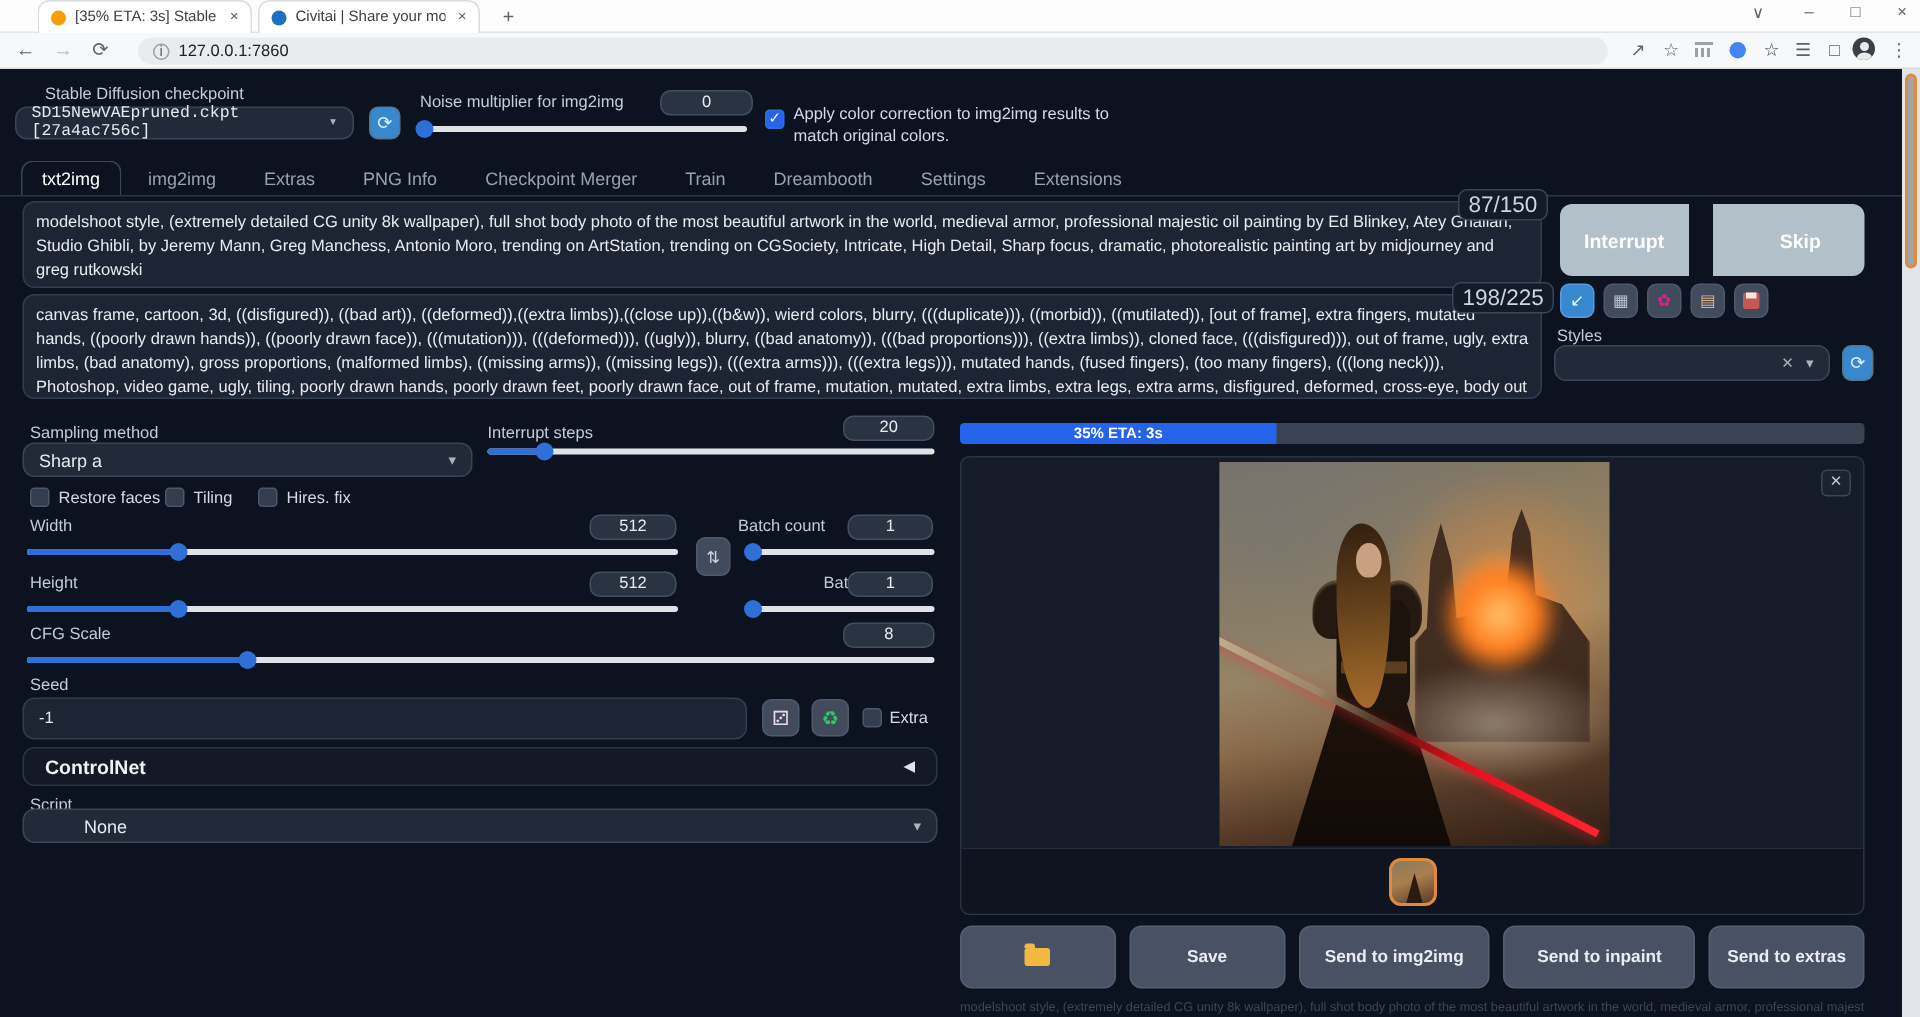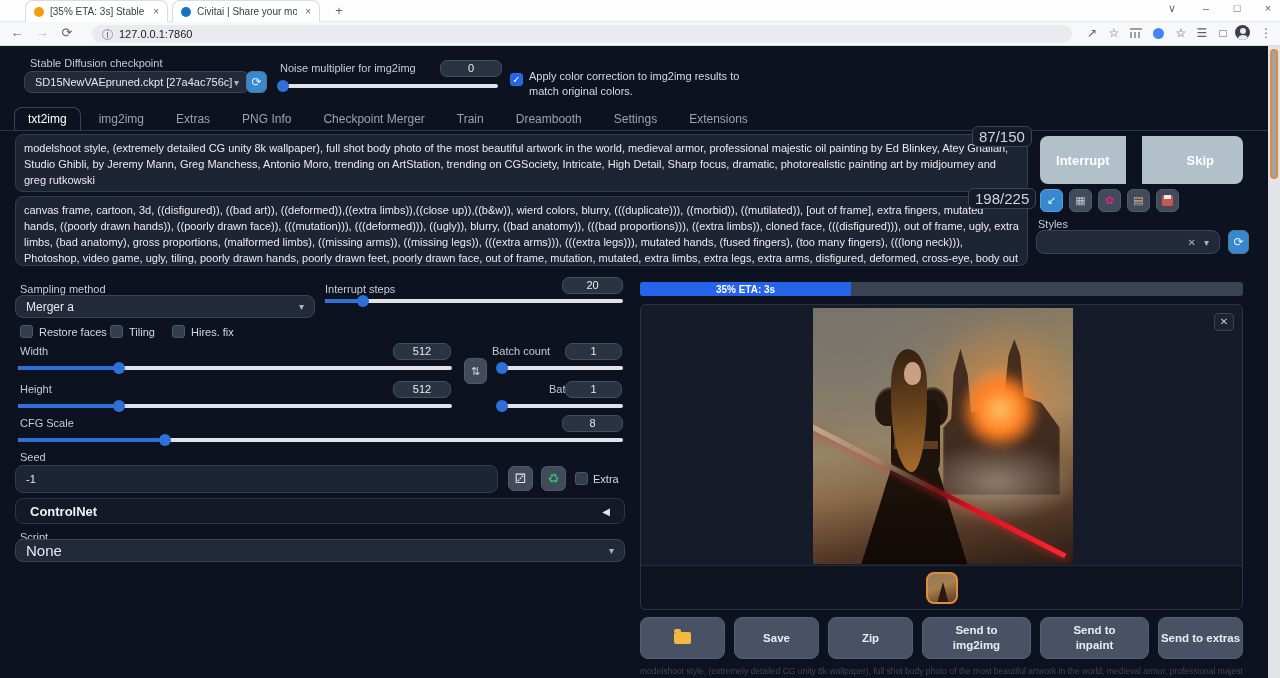--- a/index.html
+++ b/index.html
@@ -153,21 +153,21 @@
   <span class="avatar" style="left:1235px;">
       <i></i>
       <b></b>
     </span>
   <span class="tb-ic" style="left:1258px;">⋮</span>
 </div>
 
 <div class="page">
 
   <div class="lbl" style="left:30px;top:11px;">Stable Diffusion checkpoint</div>
-  <div class="dd" style="left:24px;top:25px;width:226px;height:22px;">
+  <div class="dd" style="left:10px;top:25px;width:226px;height:22px;font-family:Liberation Mono, monospace;">
     <span style="font-size:11px;">SD15NewVAEpruned.ckpt [27a4ac756c]</span>
     <span class="caret">▾</span>
   </div>
   <div class="topbtn" style="left:246px;top:25px;">⟳</div>
 
   <div class="lbl" style="left:280px;top:16px;">Noise multiplier for img2img</div>
   <div class="numbox" style="left:440px;top:14px;width:62px;">0</div>
   <div class="slider" style="left:280px;top:38px;width:218px;">
     <div class="fill" style="width:2%;"></div>
       <span class="knob" style="left:2%;"></span>
@@ -213,21 +213,21 @@
     <span></span>
     <span style="display:flex;gap:8px;align-items:center;">
       <span style="color:#aab3c0;font-size:10px;">✕</span>
       <span class="caret">▾</span>
     </span>
   </div>
   <div class="topbtn" style="left:1228px;top:184px;height:24px;line-height:22px;">⟳</div>
 
   <div class="lbl" style="left:20px;top:237px;">Sampling method</div>
   <div class="dd" style="left:15px;top:249px;width:300px;height:23px;">
-    <span>Merger a</span>
+    <span>Sharp a</span>
     <span class="caret">▾</span>
   </div>
   <div class="lbl" style="left:325px;top:237px;">Interrupt steps</div>
   <div class="numbox" style="left:562px;top:231px;width:61px;">20</div>
   <div class="slider" style="left:325px;top:253px;width:298px;">
     <div class="fill" style="width:13%;"></div>
       <span class="knob" style="left:13%;"></span>
   </div>
 
   <div class="cb" style="left:20px;top:279px;"></div>
@@ -278,21 +278,21 @@
   <div class="cb" style="left:575px;top:426px;"></div>
   <div class="cblbl" style="left:593px;top:427px;">Extra</div>
 
   <div class="accordion" style="left:15px;top:452px;width:610px;height:26px;">
     <span style="font-size:13px;font-weight:bold;color:#eef1f5;">ControlNet</span>
     <span style="font-size:10px;color:#dfe4ec;">◀</span>
   </div>
 
   <div class="lbl" style="left:20px;top:485px;">Script</div>
   <div class="dd" style="left:15px;top:493px;width:610px;height:23px;">
-    <span style="font-size:15px;">None</span>
+    <span style="font-size:12px;margin-left:30px;">None</span>
     <span class="caret">▾</span>
   </div>
 
   <div class="progress">
     <div class="pfill" style="width:35%;">
       <span>35% ETA: 3s</span>
     </div>
   </div>
 
   <div class="gallery">
@@ -315,21 +315,20 @@
           <i></i>
         </div>
     </div>
   </div>
 
   <div style="position:absolute;left:640px;top:571px;width:603px;height:42px;display:flex;gap:9px;">
     <button class="outbtn">
         <span class="folderic"></span>
       </button>
     <button class="outbtn">Save</button>
-    <button class="outbtn">Zip</button>
     <button class="outbtn" style="padding:0 12px;">Send to img2img</button>
     <button class="outbtn" style="padding:0 12px;">Send to inpaint</button>
     <button class="outbtn">Send to extras</button>
   </div>
 
   <div style="position:absolute;left:640px;top:620px;width:603px;height:12px;overflow:hidden;font-size:8.5px;color:#3d4656;white-space:nowrap;">modelshoot style, (extremely detailed CG unity 8k wallpaper), full shot body photo of the most beautiful artwork in the world, medieval armor, professional majestic oil painting by Ed Blinkey, Atey Ghailan, Studio Ghibli, by Jeremy Mann, Greg Manchess, Antonio Moro, trending on ArtStation, trending on CGSociety, Intricate, High Detail, Sharp focus, dramatic, photorealistic painting art by midjourney and greg rutkowski</div>
 </div>
 
 <div class="scrollbar">
     <div class="thumb"></div>

